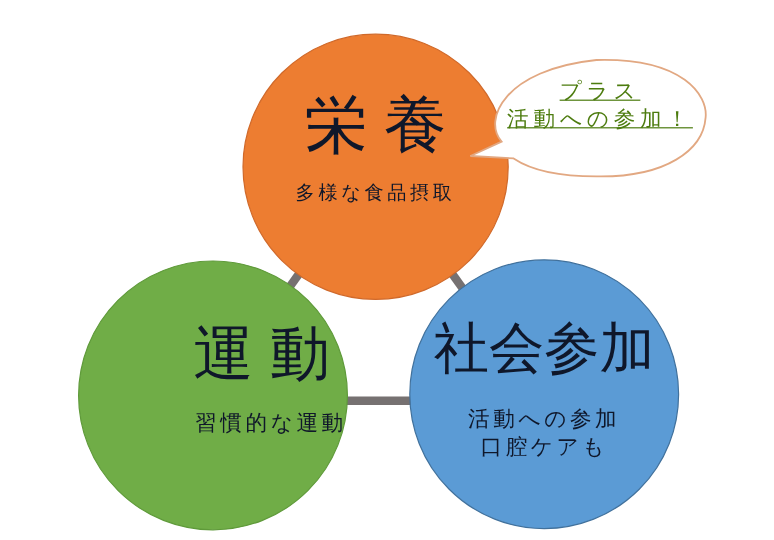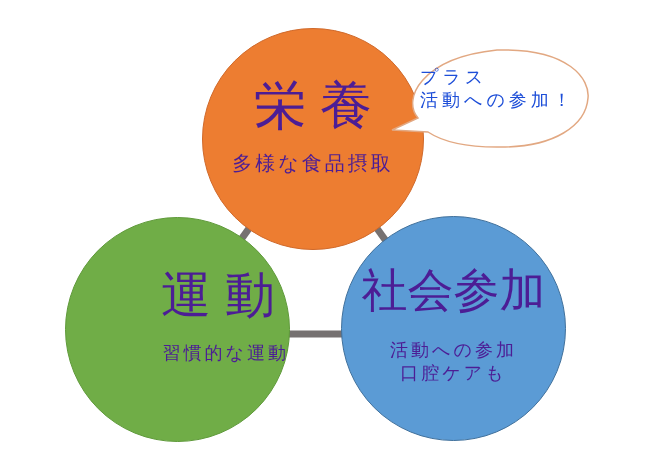--- a/index.html
+++ b/index.html
@@ -1,33 +1,33 @@
 <!DOCTYPE html>
 <html><head>
 <meta charset="utf-8">
 <style>
   html, body { margin:0; padding:0; background:#ffffff; }
   body { width:645px; height:450px; position:relative; overflow:hidden;
          font-family:"DejaVu Sans", "Liberation Sans", sans-serif; }
   svg.bg { position:absolute; left:0; top:0; }
   .circle { position:absolute; border-radius:50%; box-sizing:border-box;
-            display:flex; flex-direction:column; align-items:center; color:#4c1d95; text-align:center; }
+            display:flex; flex-direction:column; align-items:center; color:#0f172a; text-align:center; }
   .title { font-weight:normal; line-height:1; }
   .sub { line-height:1.25; }
   #c-nutrition { left:202px; top:28px; width:222px; height:222px; background:#ed7d31; border:1px solid #d0692a; }
   #c-nutrition .title { font-size:52px; letter-spacing:14px; margin-top:50px; padding-left:14px; }
-  #c-nutrition .sub { font-size:20px; letter-spacing:3px; margin-top:20px; }
+  #c-nutrition .sub { font-size:16px; letter-spacing:3px; margin-top:20px; }
   #c-exercise { left:65px; top:217px; width:225px; height:225px; background:#70ad47; border:1px solid #5f9a3a;align-items:flex-end; }
   #c-exercise .title { font-size:50px; letter-spacing:14px; margin-top:52px; padding-left:14px; }
   #c-exercise .sub { font-size:18px; letter-spacing:3px; margin-top:22px;margin-left:24px; }
   #c-social { left:341px; top:216px; width:225px; height:225px; background:#5b9bd5; border:1px solid #41719c; }
   #c-social .title { font-size:46px; letter-spacing:0px; margin-top:50px; }
   #c-social .sub { font-size:18px; letter-spacing:3px; margin-top:26px; }
-  .bubble-text { position:absolute; left:420px; top:66px; width:160px; 
-                 color:#1d4ed8; font-size:18px; letter-spacing:4px; line-height:1.25; }
+  .bubble-text { position:absolute; left:420px; top:66px; width:160px; text-align:center;
+                 color:#4d7c0f; font-size:18px; letter-spacing:4px; line-height:1.25;text-decoration:underline; }
 </style>
 </head>
 <body>
 
 <svg class="bg" width="645" height="450">
 
   <line x1="313" y1="139" x2="177" y2="329" stroke="#767171" stroke-width="7"></line>
   <line x1="313" y1="139" x2="449" y2="329" stroke="#767171" stroke-width="7"></line>
   <line x1="177" y1="334" x2="449" y2="334" stroke="#767171" stroke-width="7"></line>
 </svg>

